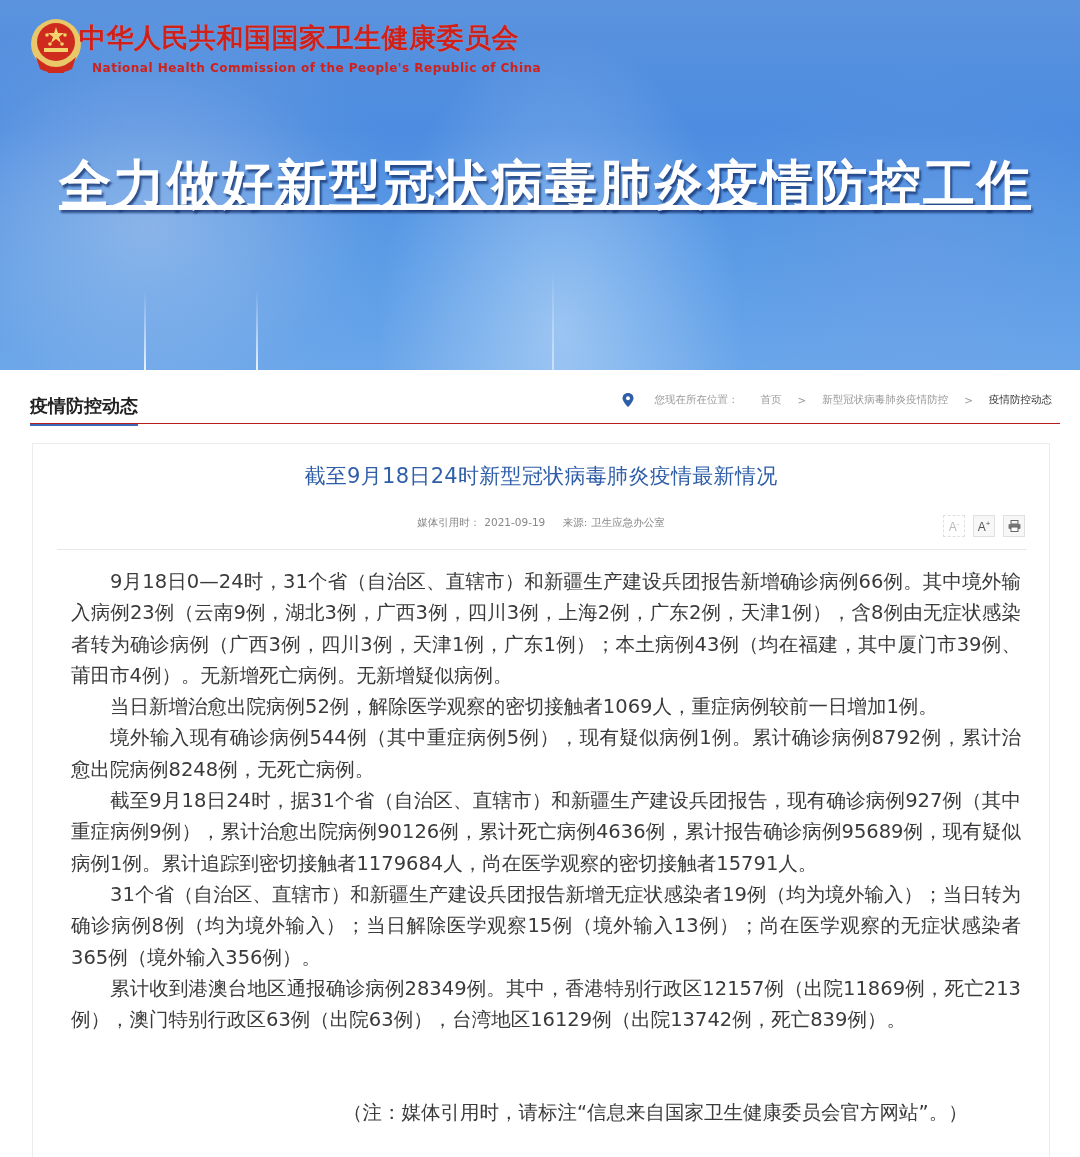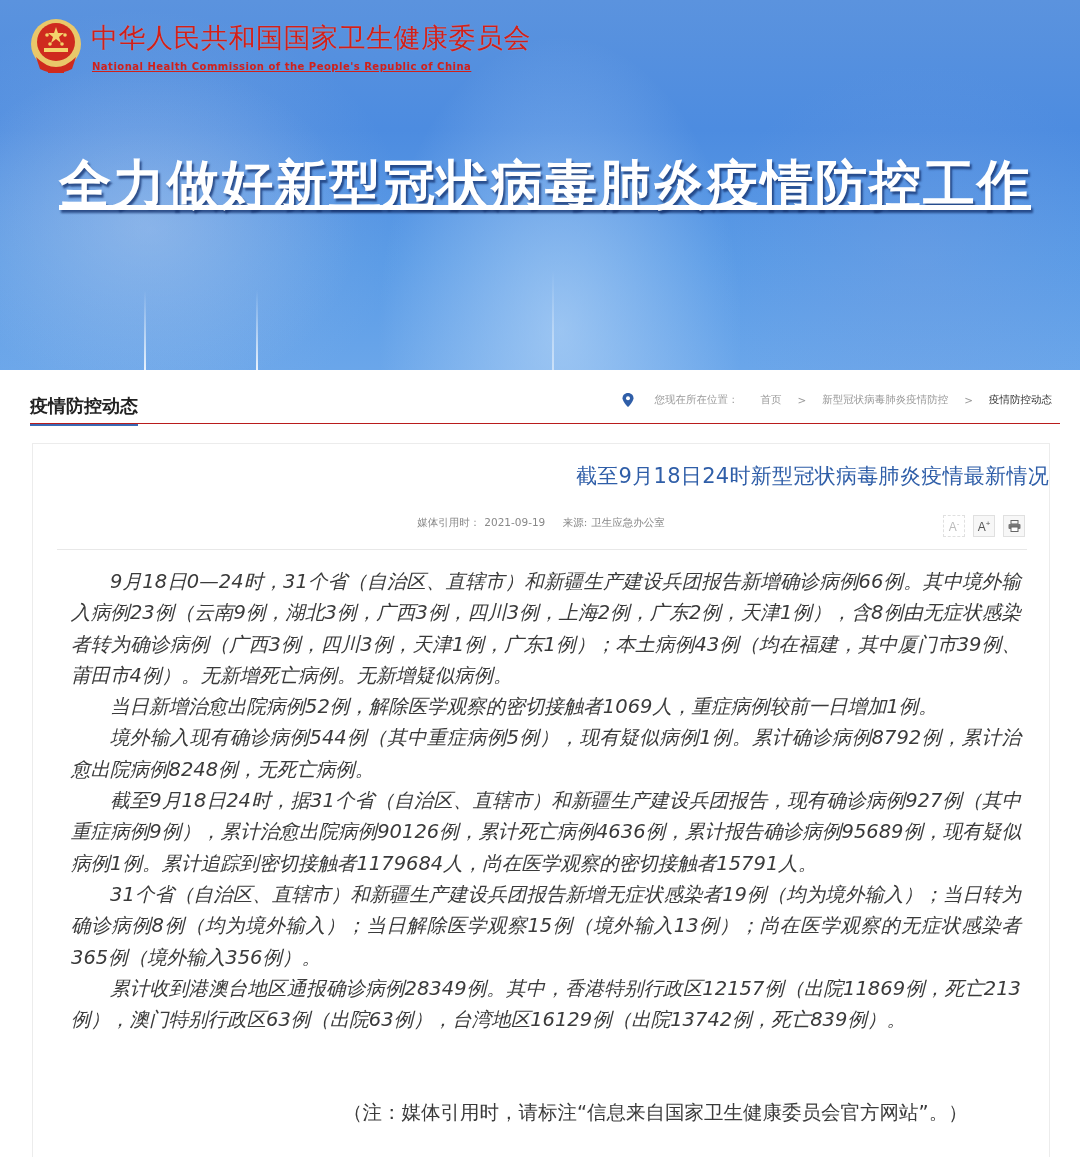--- a/index.html
+++ b/index.html
@@ -22,27 +22,27 @@
   }
   .banner .beam { position: absolute; width: 2px; background: linear-gradient(180deg, rgba(255,255,255,0), rgba(255,255,255,0.85)); }
   .banner .beam.b1 { left: 144px; top: 290px; height: 80px; }
   .banner .beam.b2 { left: 256px; top: 290px; height: 80px; }
   .banner .beam.b3 { left: 552px; top: 270px; height: 100px; opacity: .6; }
 
   .emblem {
     position: absolute; left: 28px; top: 17px; width: 56px; height: 60px;
   }
   .org-cn {
-    position: absolute; left: 91px; top: 20px; font-size: 27px; font-weight: normal; color: #d0201a;
+    position: absolute; left: 79px; top: 20px; font-size: 27px; font-weight: bold; color: #d0201a;
     letter-spacing: 0.5px; white-space: nowrap;
     text-shadow: 0 0 1px rgba(255,255,255,0.4);
   }
   .org-en {
-    position: absolute; left: 92px; top: 61px; font-size: 10px; font-weight: bold; color: #d0201a;
-    letter-spacing: 0.5px; white-space: nowrap; text-decoration: underline;
+    position: absolute; left: 92px; top: 61px; font-size: 12px; font-weight: bold; color: #d0201a;
+    letter-spacing: 0.5px; white-space: nowrap;
   }
   .slogan {
     position: absolute; left: 40px; top: 150px; width: 1010px; font-size: 52px; font-weight: bold;
     color: #ffffff; letter-spacing: 2px; white-space: nowrap; text-align: center;
     text-shadow: 2px 3px 2px rgba(20,50,110,0.75);
     text-decoration: underline;
   }
 
   
   .section-head {
@@ -61,21 +61,21 @@
   .breadcrumb .sep { color: #999; margin: 0 2px; }
   .breadcrumb .current { color: #333; }
   .breadcrumb .link { color: #999; }
 
   
   .card {
     position: absolute; left: 32px; top: 443px; width: 1018px; height: 730px;
     border: 1px solid #ececec; background: #fff;
   }
   .article-title {
-    position: absolute; left: 0; top: 18px; width: 100%; text-align: right;
+    position: absolute; left: 0; top: 18px; width: 100%; text-align: center;
     font-size: 21px; color: #2f5ea8; white-space: nowrap; letter-spacing: 0.3px;
   }
   .meta {
     position: absolute; left: 0; top: 72px; width: 100%; text-align: center;
     font-size: 10.5px; color: #888; white-space: nowrap;
   }
   .meta span { margin: 0 4px; }
   .tools { position: absolute; right: 24px; top: 71px; display: flex; gap: 8px; }
   .tool {
     width: 22px; height: 22px; border: 1px solid #e0e0e0; background: #f7f7f7;
@@ -84,21 +84,21 @@
   }
   .tool.dim { border-style: dashed; color: #bbb; background: #fff; }
   .tool sup { font-size: 8px; margin-left: 0; }
   .divider { position: absolute; left: 24px; right: 22px; top: 105px; height: 1px; background: #e8e8e8; }
 
   .body {
     position: absolute; left: 38px; top: 122px; width: 950px;
     font-size: 19.5px; line-height: 31.3px; color: #3a3a3a; text-align: justify;
     font-family: "DejaVu Sans", sans-serif;
   }
-  .body p { text-indent: 2em; margin: 0; font-style: italic; }
+  .body p { text-indent: 2em; margin: 0; }
   .note {
     position: absolute; left: 310px; top: 655px; font-size: 19.5px; color: #3a3a3a; white-space: nowrap;
   }
 </style>
 </head>
 <body>
 
 <div class="banner">
   <div class="shade-left"></div>
   <div class="beam b1"></div>

